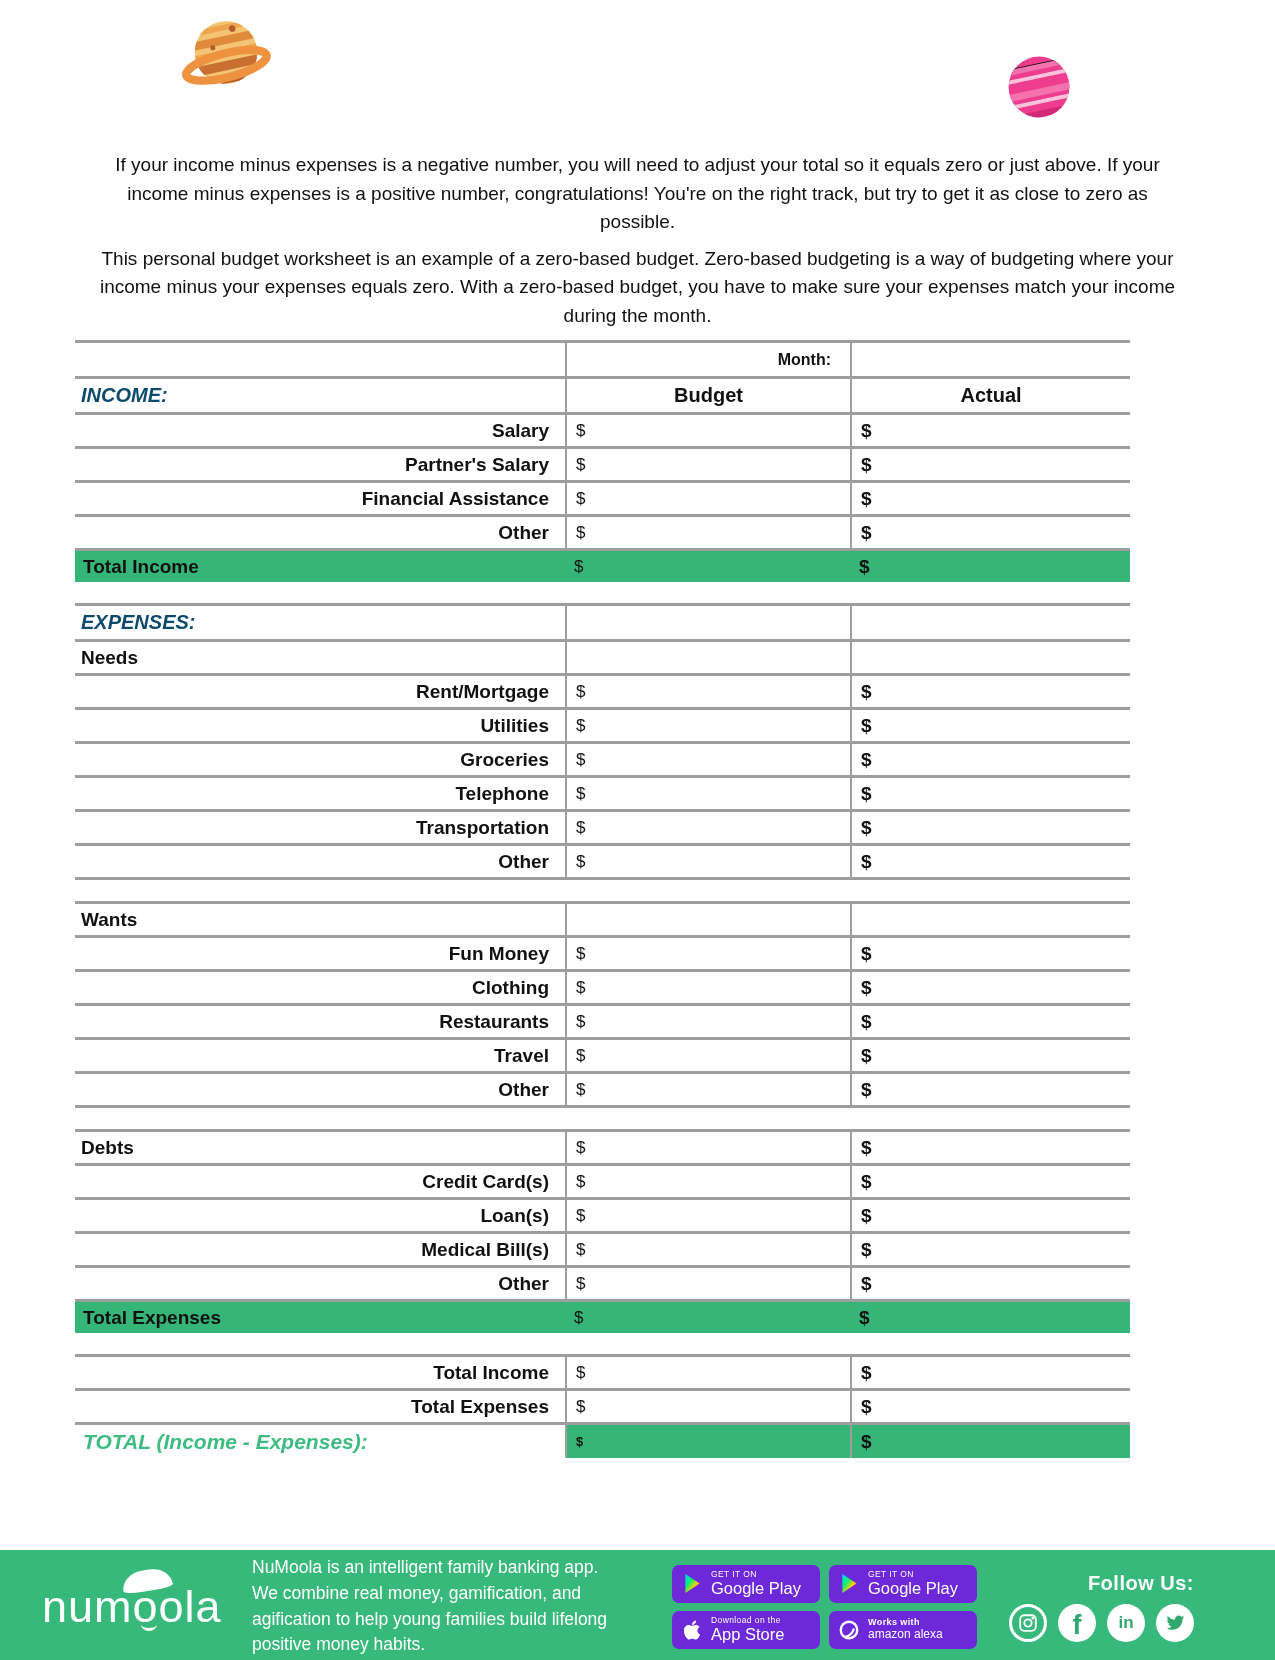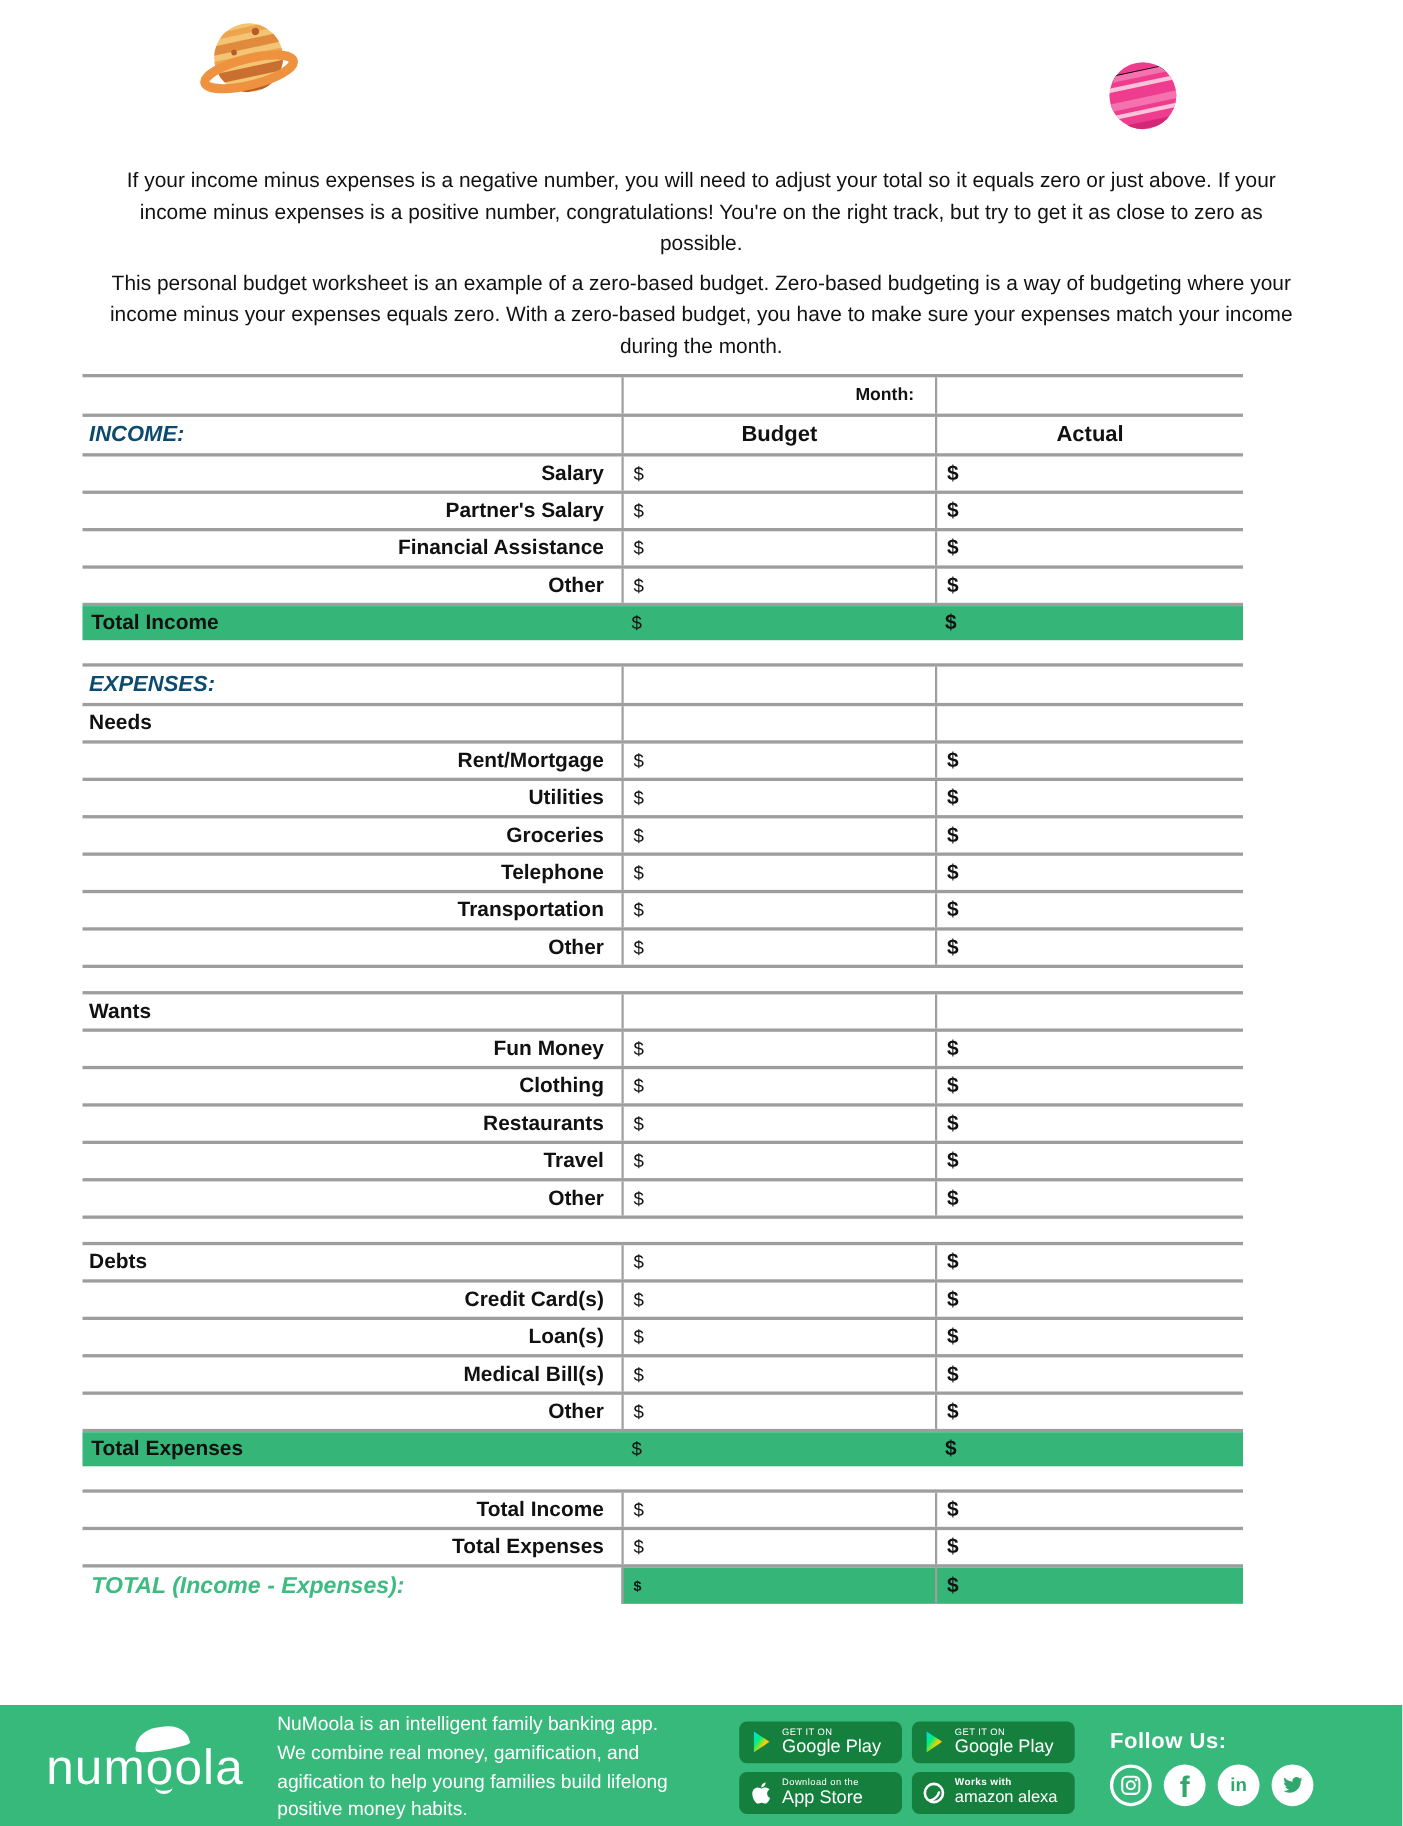--- a/index.html
+++ b/index.html
@@ -48,28 +48,28 @@
   
   .footer{margin-top:92px;height:113px;background:#37b97b;display:flex;align-items:center;color:#fff}
   .logo-wrap{position:relative;margin-left:42px;width:198px;flex:none}
   .logo-text{font-size:45px;letter-spacing:1px}
   .logo-hat{position:absolute;left:80px;top:-11px;width:50px;height:21px;background:#fff;
             border-radius:50% 50% 46% 46% / 100% 100% 18% 18%;transform:rotate(-9deg)}
   .logo-smile{position:absolute;left:99px;top:37px;width:16px;height:10px;
               border-bottom:3px solid #fff;border-radius:0 0 50% 50%}
   .footer-desc{width:374px;margin:0 0 0 12px;font-size:17.5px;line-height:1.47;flex:none}
   .badges{margin-left:46px;display:grid;grid-template-columns:148px 148px;gap:8px 9px;flex:none}
-  .badge{background:#15803d;border-radius:7px;height:38px;display:flex;align-items:center;
+  .badge{background:#6d28d9;border-radius:7px;height:38px;display:flex;align-items:center;
          padding:0 9px;box-sizing:border-box;gap:8px;cursor:pointer}
   .badge-icon{display:flex;align-items:center;justify-content:center;width:22px;flex:none}
   .badge .b1{display:block;font-size:8.5px;line-height:1.1;letter-spacing:.4px;white-space:nowrap}
   .badge .b2{display:block;font-size:16.5px;font-weight:normal;line-height:1.1;white-space:nowrap}
   .badge.badge-alexa .b1{font-weight:bold;font-size:9px}
-  .badge.badge-alexa .b2{font-size:15px}
-  .follow{margin-left:32px;display:flex;flex-direction:column;align-items:flex-start;gap:9px;flex:none}
+  .badge.badge-alexa .b2{font-size:12px}
+  .follow{margin-left:32px;display:flex;flex-direction:column;align-items:flex-end;gap:9px;flex:none}
   .follow-label{font-size:20px;font-weight:bold;letter-spacing:.5px}
   .social{display:flex;gap:11px}
   .soc{width:38px;height:38px;border-radius:50%;background:#fff;color:#2fa76d;
        display:flex;align-items:center;justify-content:center;cursor:pointer;box-sizing:border-box}
   .soc.outline{background:transparent;border:3px solid #fff}
   .soc .fb-f{font-size:27px;font-weight:bold;line-height:1;margin-top:5px}
   .soc .in-t{font-size:17px;font-weight:bold;line-height:1}
 </style>
 </head>
 <body>

